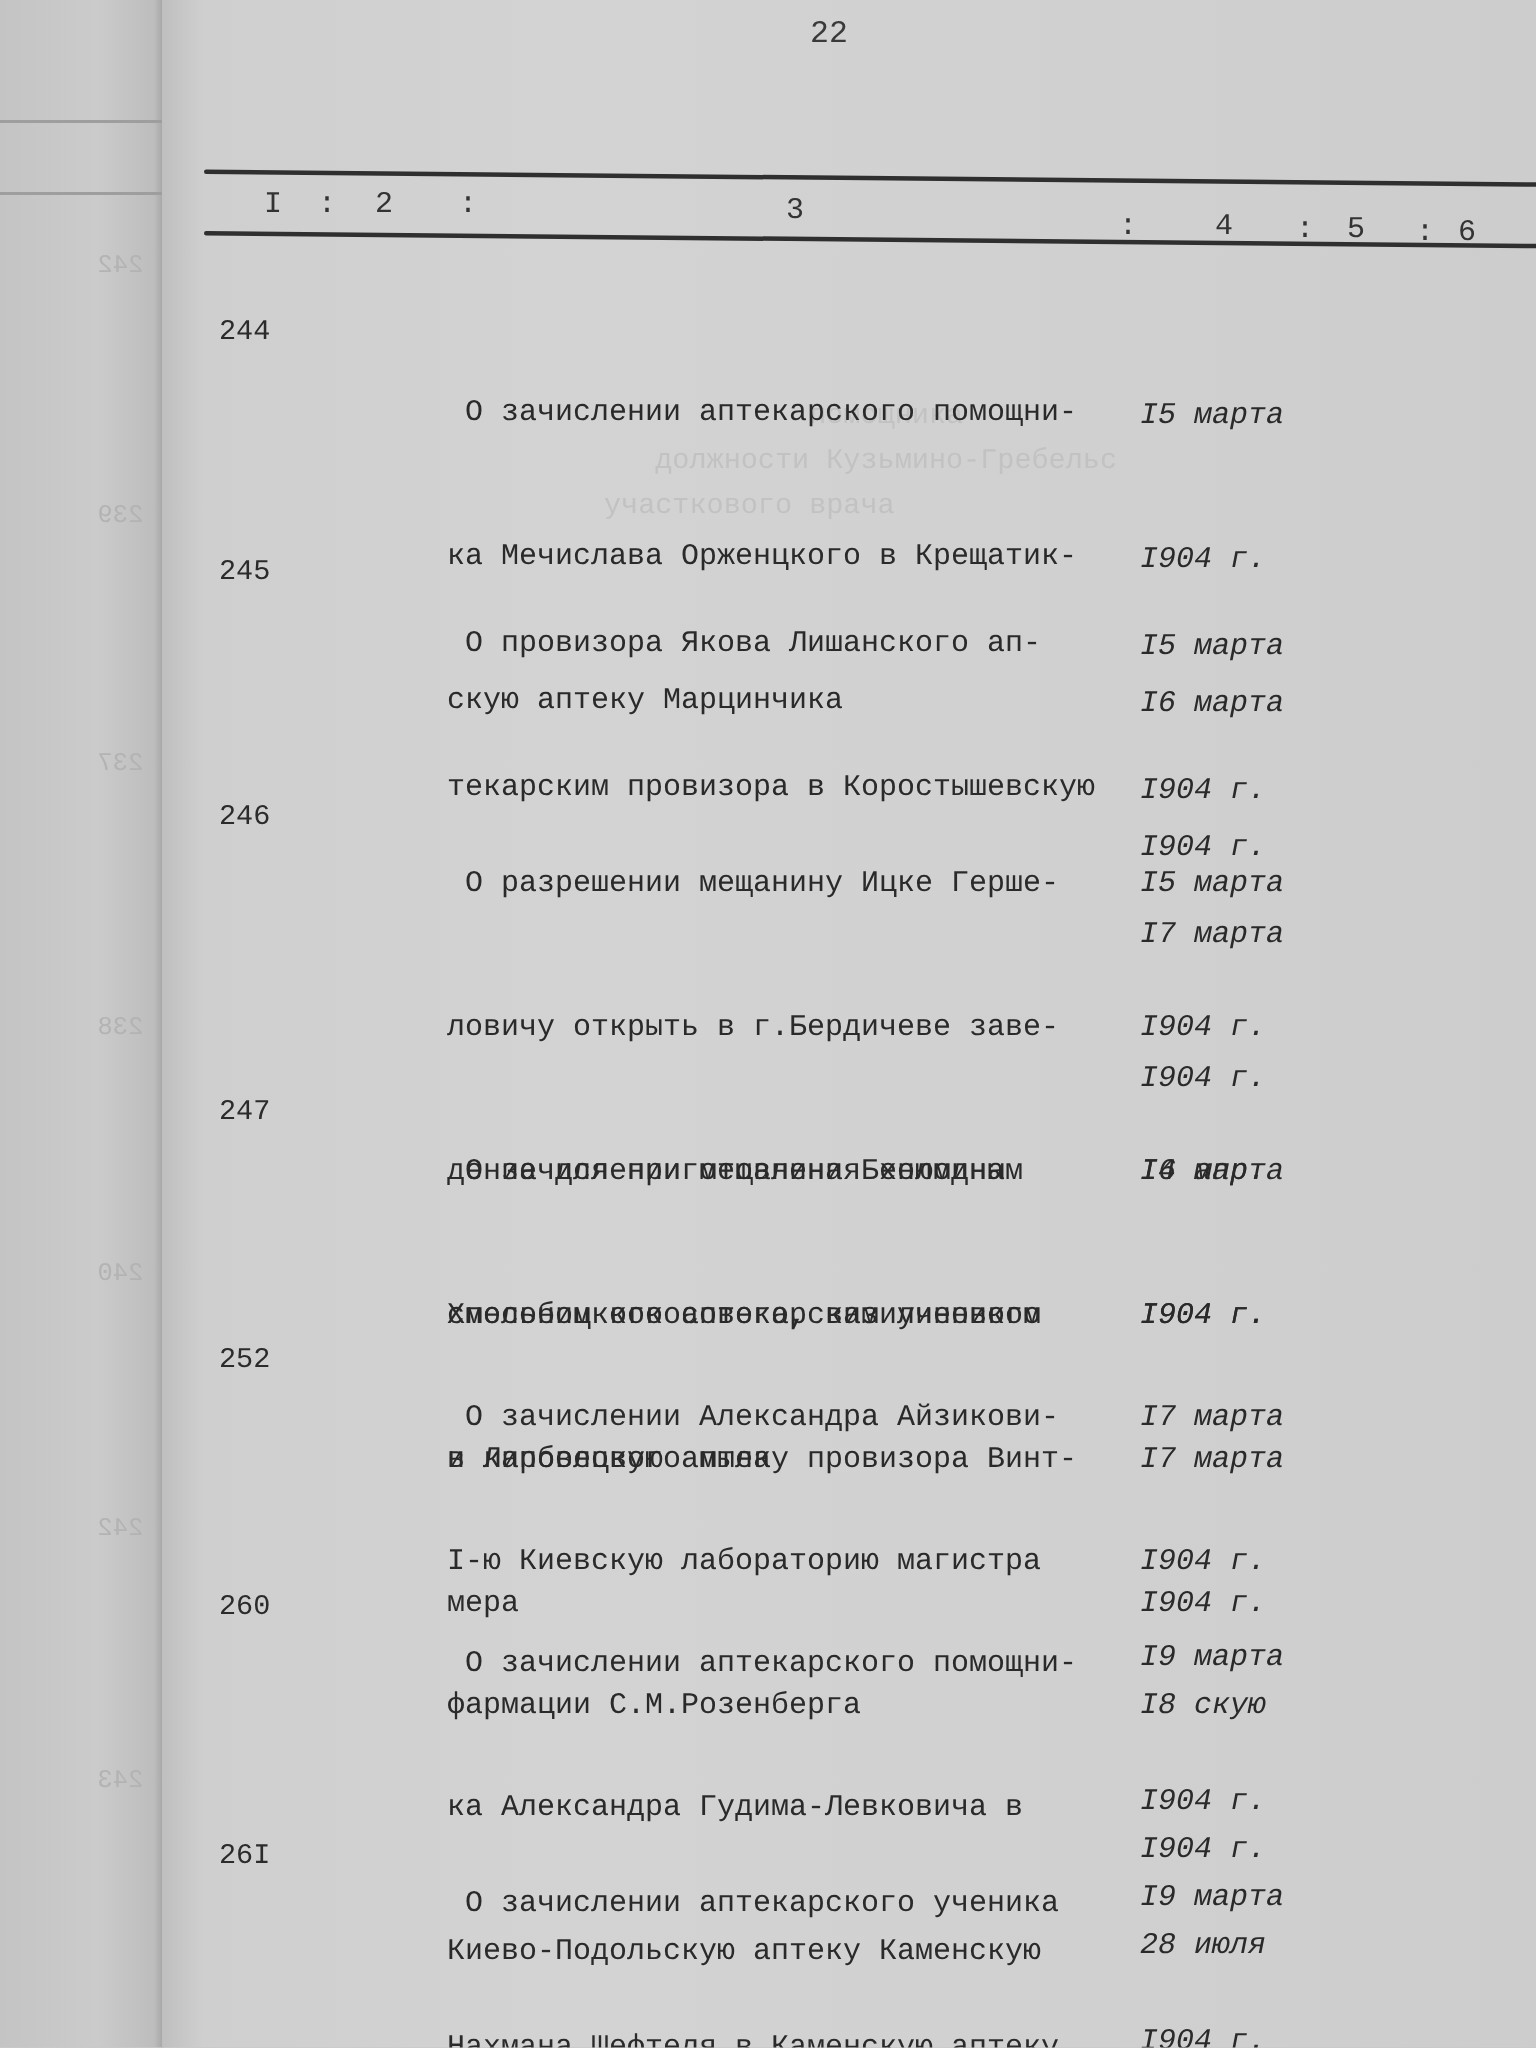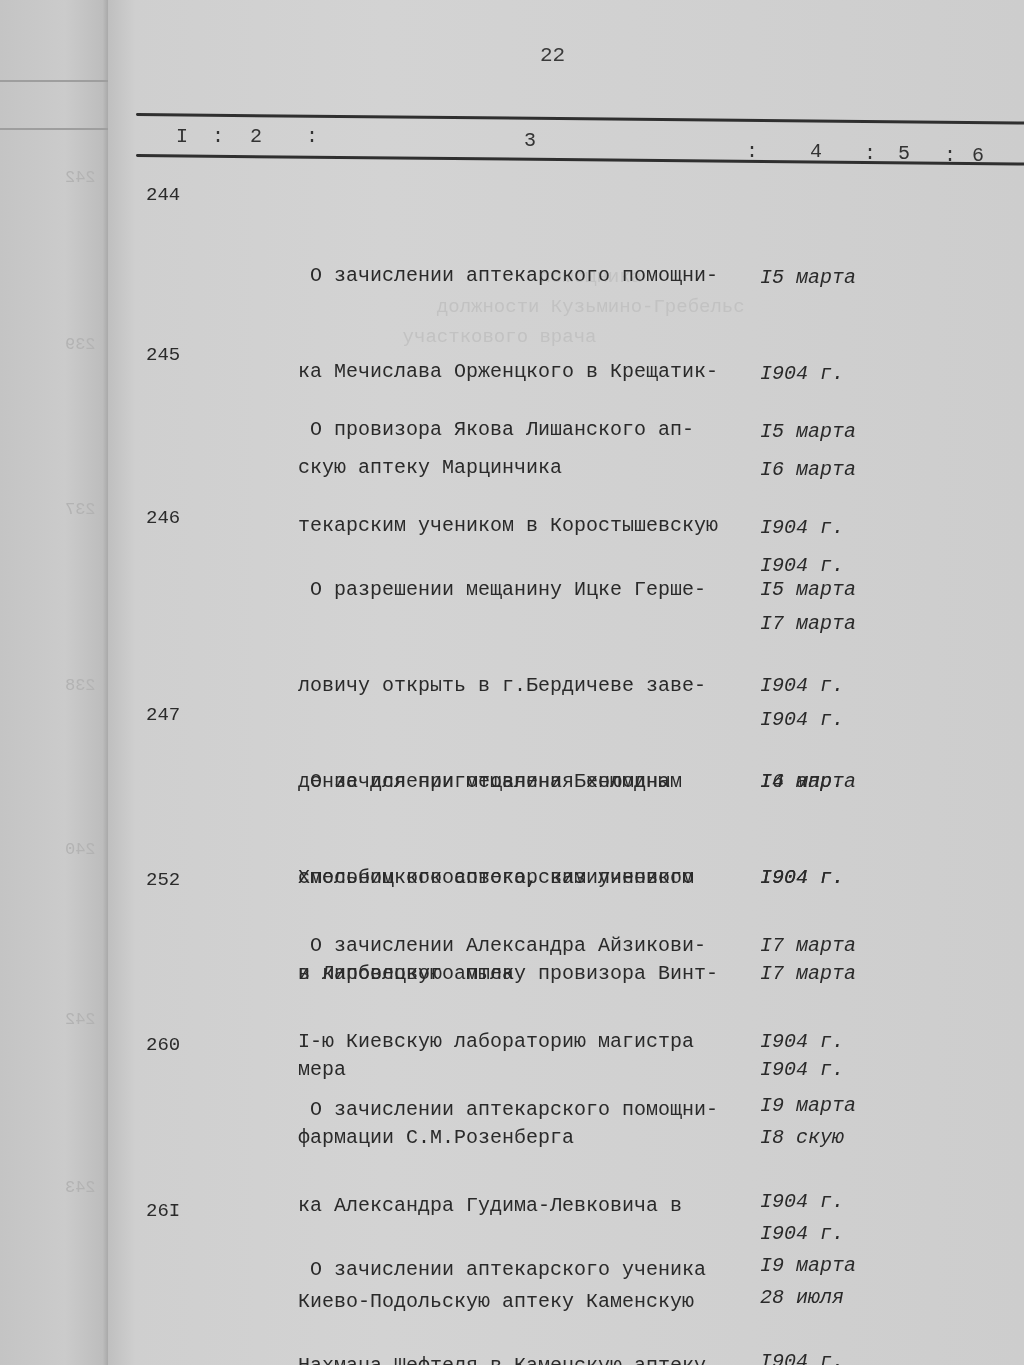--- a/index.html
+++ b/index.html
@@ -38,21 +38,21 @@
     }
     .page {
       position: absolute;
       left: 108px; top: 0;
       width: 916px; height: 1365px;
       background: linear-gradient(90deg, #bfbfbf 0%, #cfcfcf 3%, #d3d3d3 30%, #d0d0d0 70%, #cdcdcd 100%);
     }
     .page-number {
       position: absolute;
       left: 432px;
-      top: 44px;
+      top: 12px;
       font-size: 21px;
       color: #3a3a3a;
     }
     .header-rule {
       position: absolute;
       left: 28px;
       width: 890px;
       height: 3px;
       background: #2f2f2f;
       border-radius: 2px;
@@ -63,20 +63,21 @@
       position: absolute;
       top: 125px;
       font-size: 20px;
       color: #333;
     }
     .entry-number {
       position: absolute;
       left: 38px;
       font-size: 19px;
       color: #2b2b2b;
+      margin-top: 26px;
     }
     .entry-desc {
       position: absolute;
       left: 190px;
       width: 470px;
       font-size: 20px;
       line-height: 32px;
       color: #2a2a2a;
       white-space: pre;
     }
@@ -149,21 +150,21 @@
       <span class="line">I904 г.</span>
       <span class="line">I6 марта</span>
       <span class="line">I904 г.</span>
     </div>
   </div>
 
   <div>
     <span class="entry-number" style="top:344px">245</span>
     <div class="entry-desc" style="top:350px">
       <span class="line"> О провизора Якова Лишанского ап-</span>
-      <span class="line">текарским учеником в Коростышевскую</span>
+      <span class="line">текарским провизора в Коростышевскую</span>
     </div>
     <div class="entry-dates" style="top:352px">
       <span class="line">I5 марта</span>
       <span class="line">I904 г.</span>
       <span class="line">I7 марта</span>
       <span class="line">I904 г.</span>
     </div>
   </div>
 
   <div>

